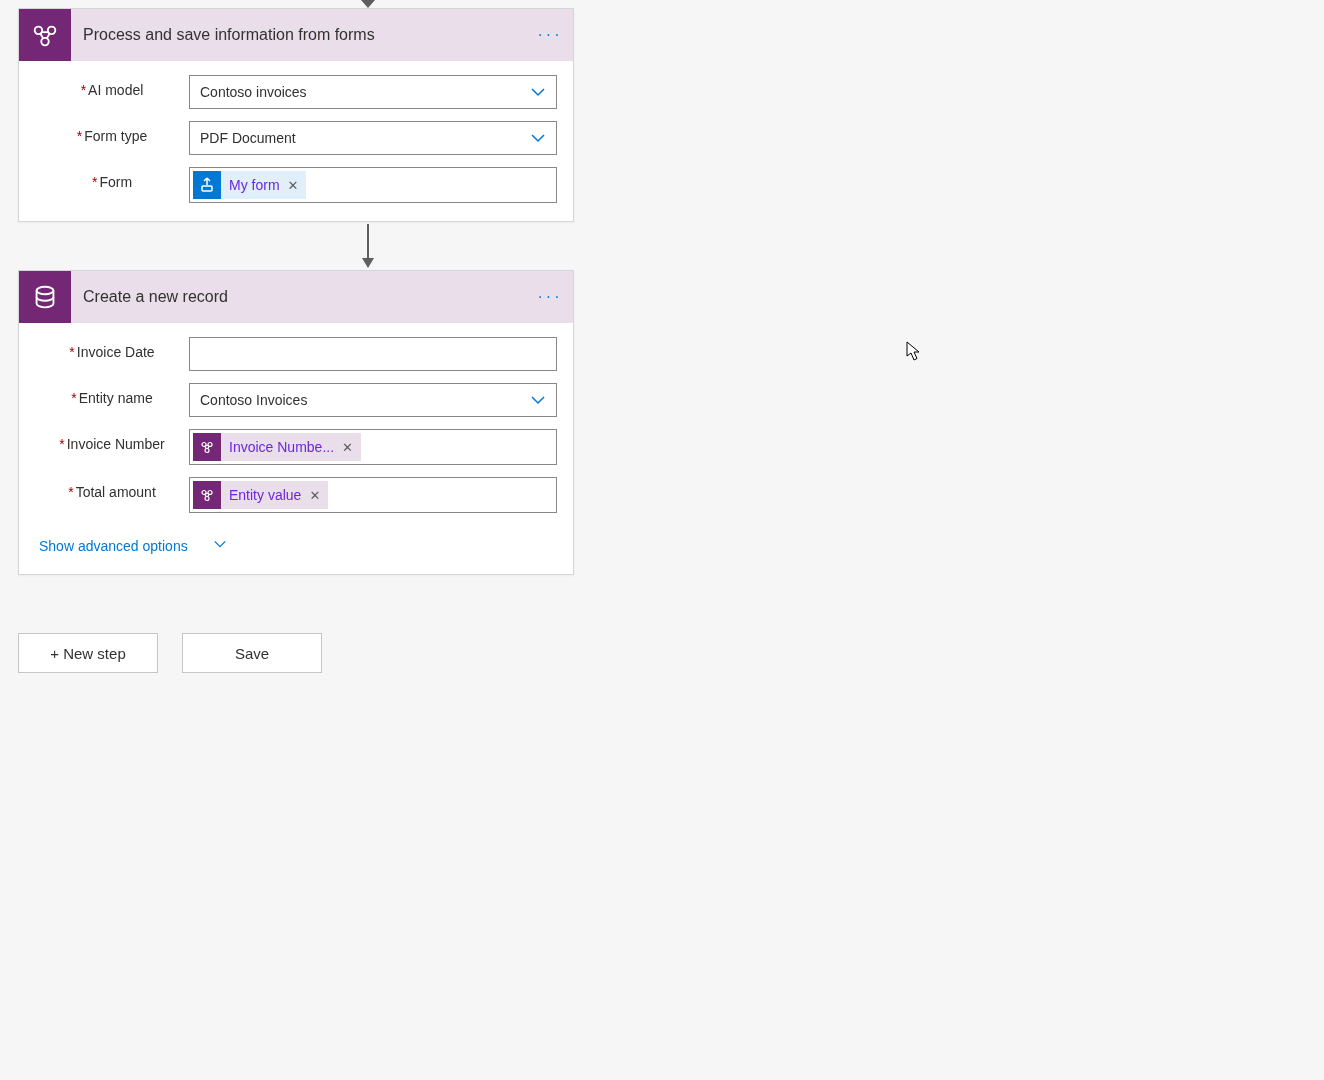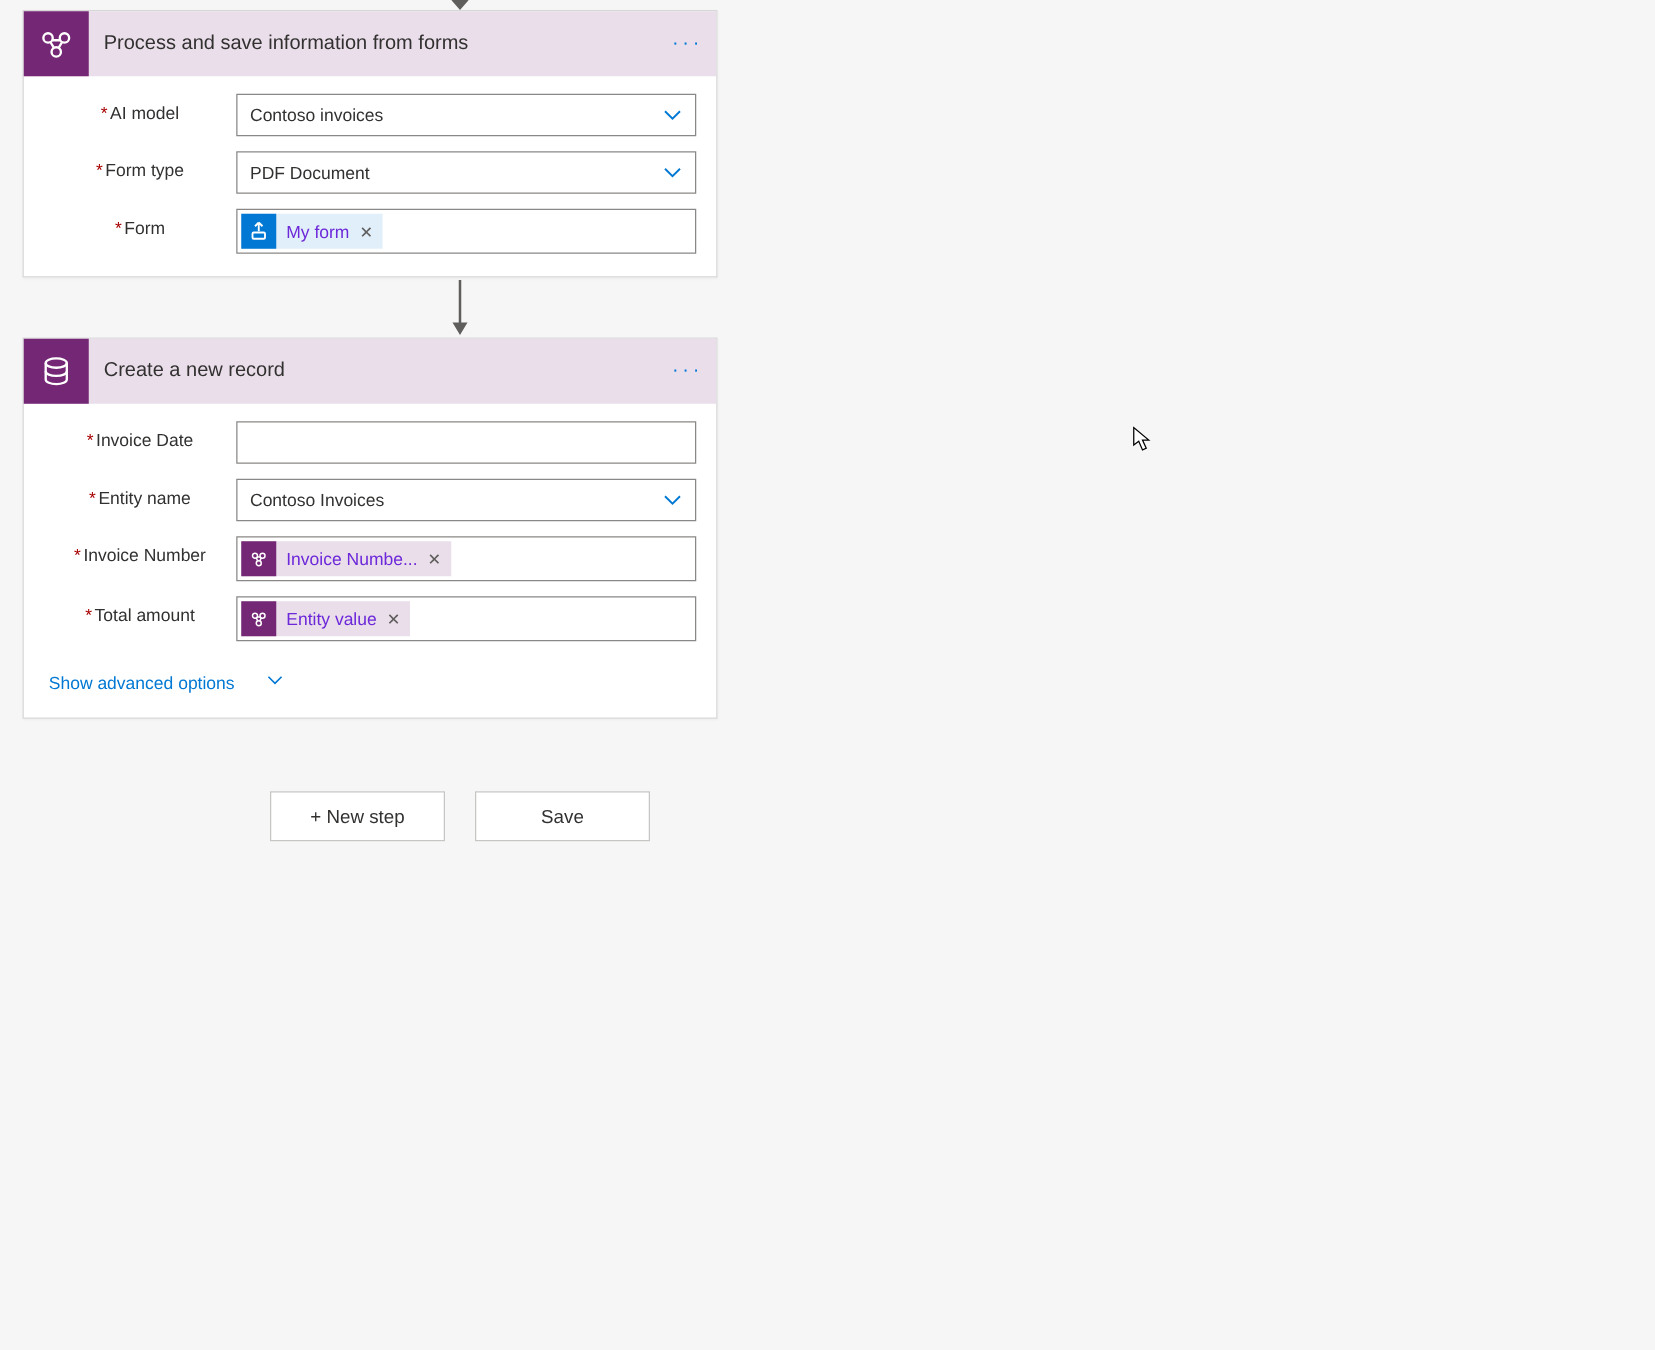--- a/index.html
+++ b/index.html
@@ -136,21 +136,21 @@
     gap: 25px;
     margin-top: 6px;
     padding: 6px 4px 2px 4px;
   }
   .adv-link svg { width: 14px; height: 14px; }
   .footer-buttons {
     width: 700px;
     margin-left: 18px;
     margin-top: 58px;
     display: flex;
-    justify-content: center;
+    justify-content: flex-start;
     gap: 24px;
   }
   .btn {
     border: 1px solid #c8c6c4;
     background: #fff;
     height: 40px;
     min-width: 140px;
     padding: 0 24px;
     font-size: 15px;
     color: #323130;

